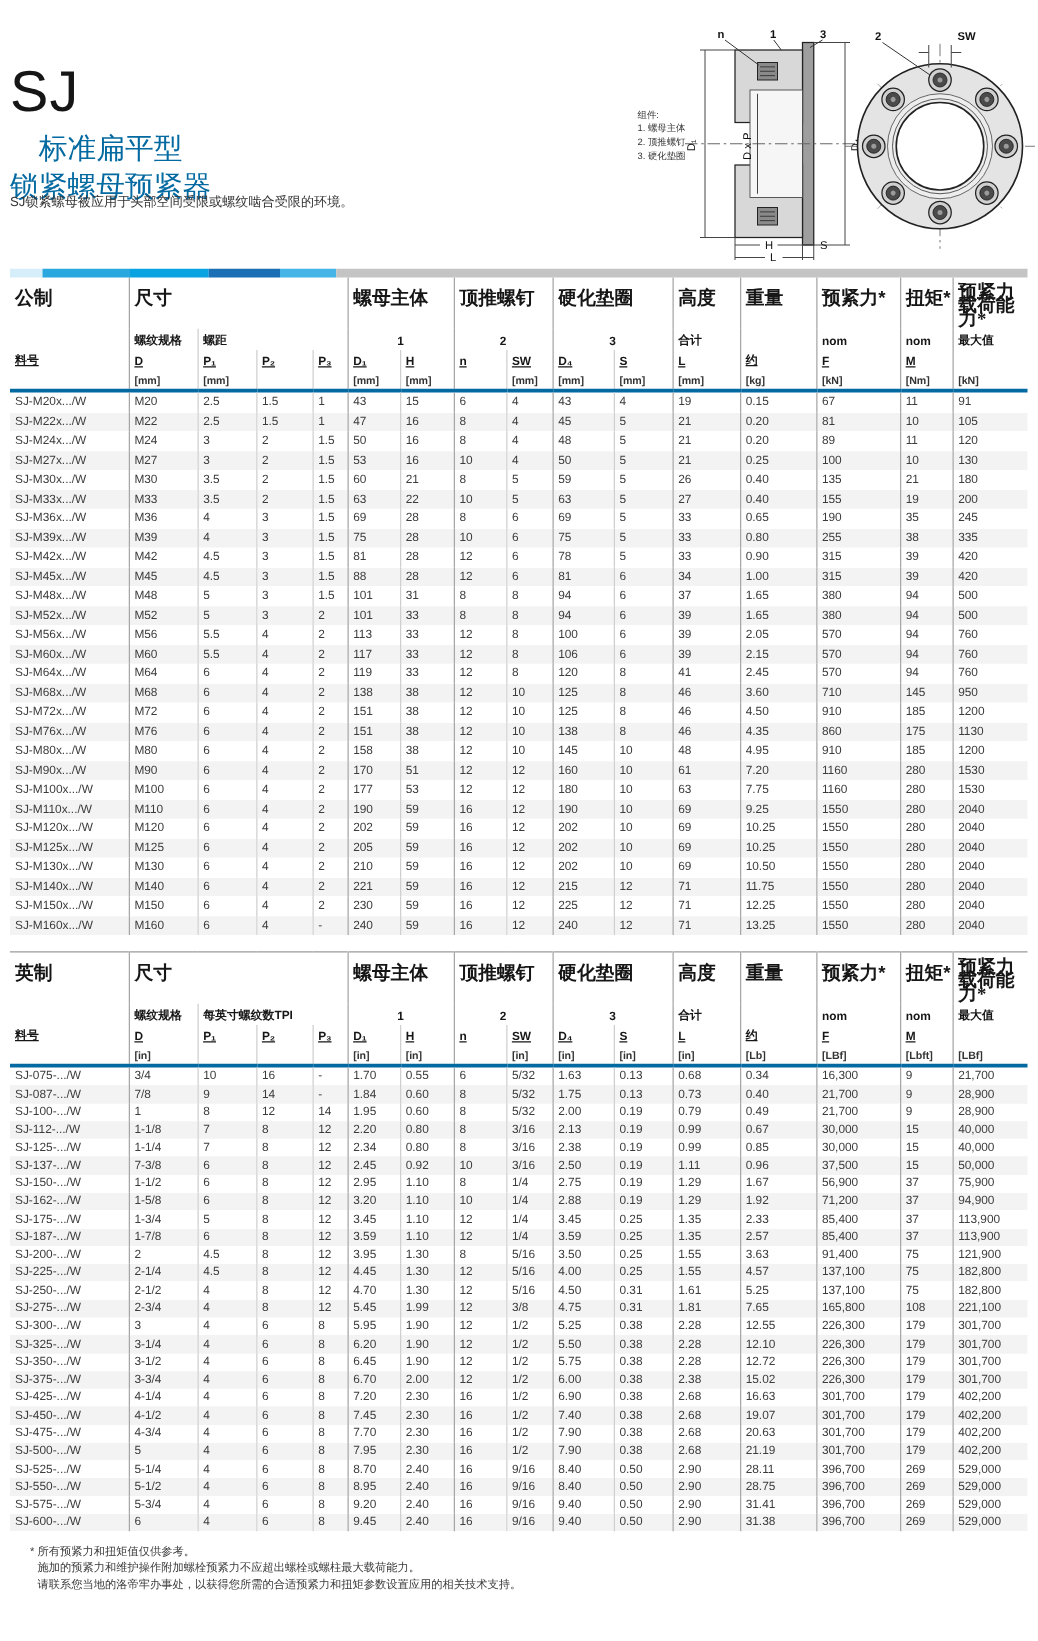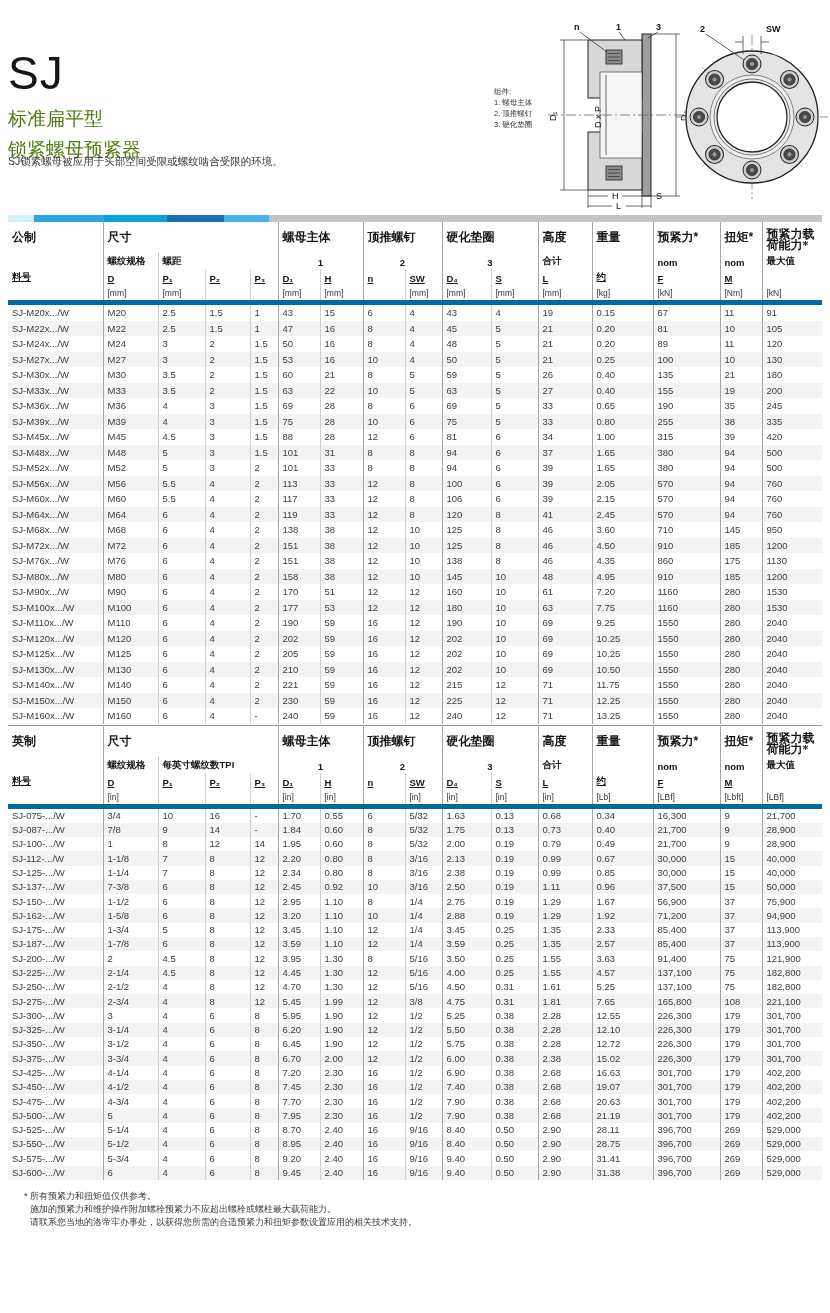--- a/index.html
+++ b/index.html
@@ -2,55 +2,55 @@
 <html><head>
 <meta charset="utf-8">
 <style>
   html,body{margin:0;padding:0;background:#fff;}
   body{width:830px;height:1313px;overflow:hidden;position:relative;
        font-family:"Liberation Sans","DejaVu Sans",sans-serif;color:#222;}
 
   
   .header-area{position:relative;height:215px;}
   .page-title{position:absolute;left:8px;top:46px;font-size:46px;font-weight:400;color:#161616;letter-spacing:1px;}
-  .page-subtitle{position:absolute;left:8px;top:103px;font-size:19px;line-height:31px;color:#4d7c0f;}
+  .page-subtitle{position:absolute;left:8px;top:103px;font-size:23px;line-height:31px;color:#0369a1;text-align:center;}
   .page-desc{position:absolute;left:8px;top:155px;font-size:10.5px;color:#333;}
 
   .drawing-wrap{position:absolute;left:490px;top:20px;width:340px;height:192px;}
-  .legend{position:absolute;left:4px;top:66px;font-size:7.5px;line-height:11px;color:#333;}
+  .legend{position:absolute;left:20px;top:66px;font-size:7.5px;line-height:11px;color:#333;}
   .drawing-svg{position:absolute;left:0;top:0;}
   .drawing-svg text{font-size:9px;fill:#111;font-weight:bold;}
   .drawing-svg text.dim{font-weight:normal;font-size:9px;}
 
   
   .color-bar{display:flex;height:7px;margin:0 8px;}
   .color-bar span{display:block;height:7px;}
   .seg0{width:26px}.seg1{width:70px}.seg2{width:63px}.seg3{width:57px}.seg4{width:45px}.seg5{flex:1}
 
   
   table{border-collapse:collapse;table-layout:fixed;width:814px;margin-left:8px;}
-  table.imperial{margin-top:1px;border-top:1px solid #9a9a9a;}
+  table.imperial{margin-top:13px;border-top:1px solid #9a9a9a;}
   th,td{text-align:left;vertical-align:bottom;overflow:hidden;white-space:nowrap;}
 
   .w0{width:95px}.w1{width:55px}.w2{width:47px}.w3{width:45px}.w4{width:28px}
   .w5{width:42px}.w6{width:43px}.w7{width:42px}.w8{width:37px}.w9{width:49px}
   .w10{width:47px}.w11{width:54px}.w12{width:61px}.w13{width:67px}.w14{width:42px}.w15{width:60px}
 
   
   .c1,.c5,.c7,.c9,.c11,.c12,.c13,.c14,.c15,th.gB{border-left:1px solid #a6a6a6;}
   .c2,.c3,.c4,.c6,.c8,.c10,th.iB{border-left:1px solid #cfcfcf;}
 
   thead th{font-size:9.5px;font-weight:bold;color:#161616;padding:1px 4px;}
-  tr.hrowA th{font-size:12px;padding-top:7px;height:18px;vertical-align:top;}
+  tr.hrowA th{font-size:15px;padding-top:7px;height:18px;vertical-align:top;}
   tr.hrowA th.capacity{white-space:normal;line-height:11px;font-family:Liberation Serif, serif;}
   tr.hrowB th{height:15px;}
   tr.hrowB th.ctr{text-align:center;}
   tr.hrowC th{height:14px;text-decoration:underline;}
-  tr.hrowD th{font-weight:normal;font-size:8.5px;color:#333;height:12px;
-              border-bottom:5px solid #0369a1;padding-bottom:2px;}
+  tr.hrowD th{font-weight:bold;font-size:8.5px;color:#333;height:12px;
+              border-bottom:3px solid #0369a1;padding-bottom:2px;}
 
   tbody td{font-size:9.5px;color:#3c3c3c;padding:2px 4px;line-height:11.5px;}
   table.metric tbody td{height:11.5px;}
   table.imperial tbody td{padding:1.4px 4px;}
   tbody tr:nth-child(even){background:#f3f3f3;}
 
   
   .footnotes{margin:10px 0 0 24px;font-size:9px;line-height:13px;color:#3a3a3a;}
   .footnotes .fn-indent{padding-left:6px;}
 </style>
@@ -414,20 +414,38 @@
         <td class="c8">6</td>
         <td class="c9">75</td>
         <td class="c10">5</td>
         <td class="c11">33</td>
         <td class="c12">0.80</td>
         <td class="c13">255</td>
         <td class="c14">38</td>
         <td class="c15">335</td>
       </tr>
       <tr>
+        <td class="c0">SJ-M42x.../W</td>
+        <td class="c1">M42</td>
+        <td class="c2">4.5</td>
+        <td class="c3">3</td>
+        <td class="c4">1.5</td>
+        <td class="c5">81</td>
+        <td class="c6">28</td>
+        <td class="c7">12</td>
+        <td class="c8">6</td>
+        <td class="c9">78</td>
+        <td class="c10">5</td>
+        <td class="c11">33</td>
+        <td class="c12">0.90</td>
+        <td class="c13">315</td>
+        <td class="c14">39</td>
+        <td class="c15">420</td>
+      </tr>
+      <tr>
         <td class="c0">SJ-M45x.../W</td>
         <td class="c1">M45</td>
         <td class="c2">4.5</td>
         <td class="c3">3</td>
         <td class="c4">1.5</td>
         <td class="c5">88</td>
         <td class="c6">28</td>
         <td class="c7">12</td>
         <td class="c8">6</td>
         <td class="c9">81</td>

